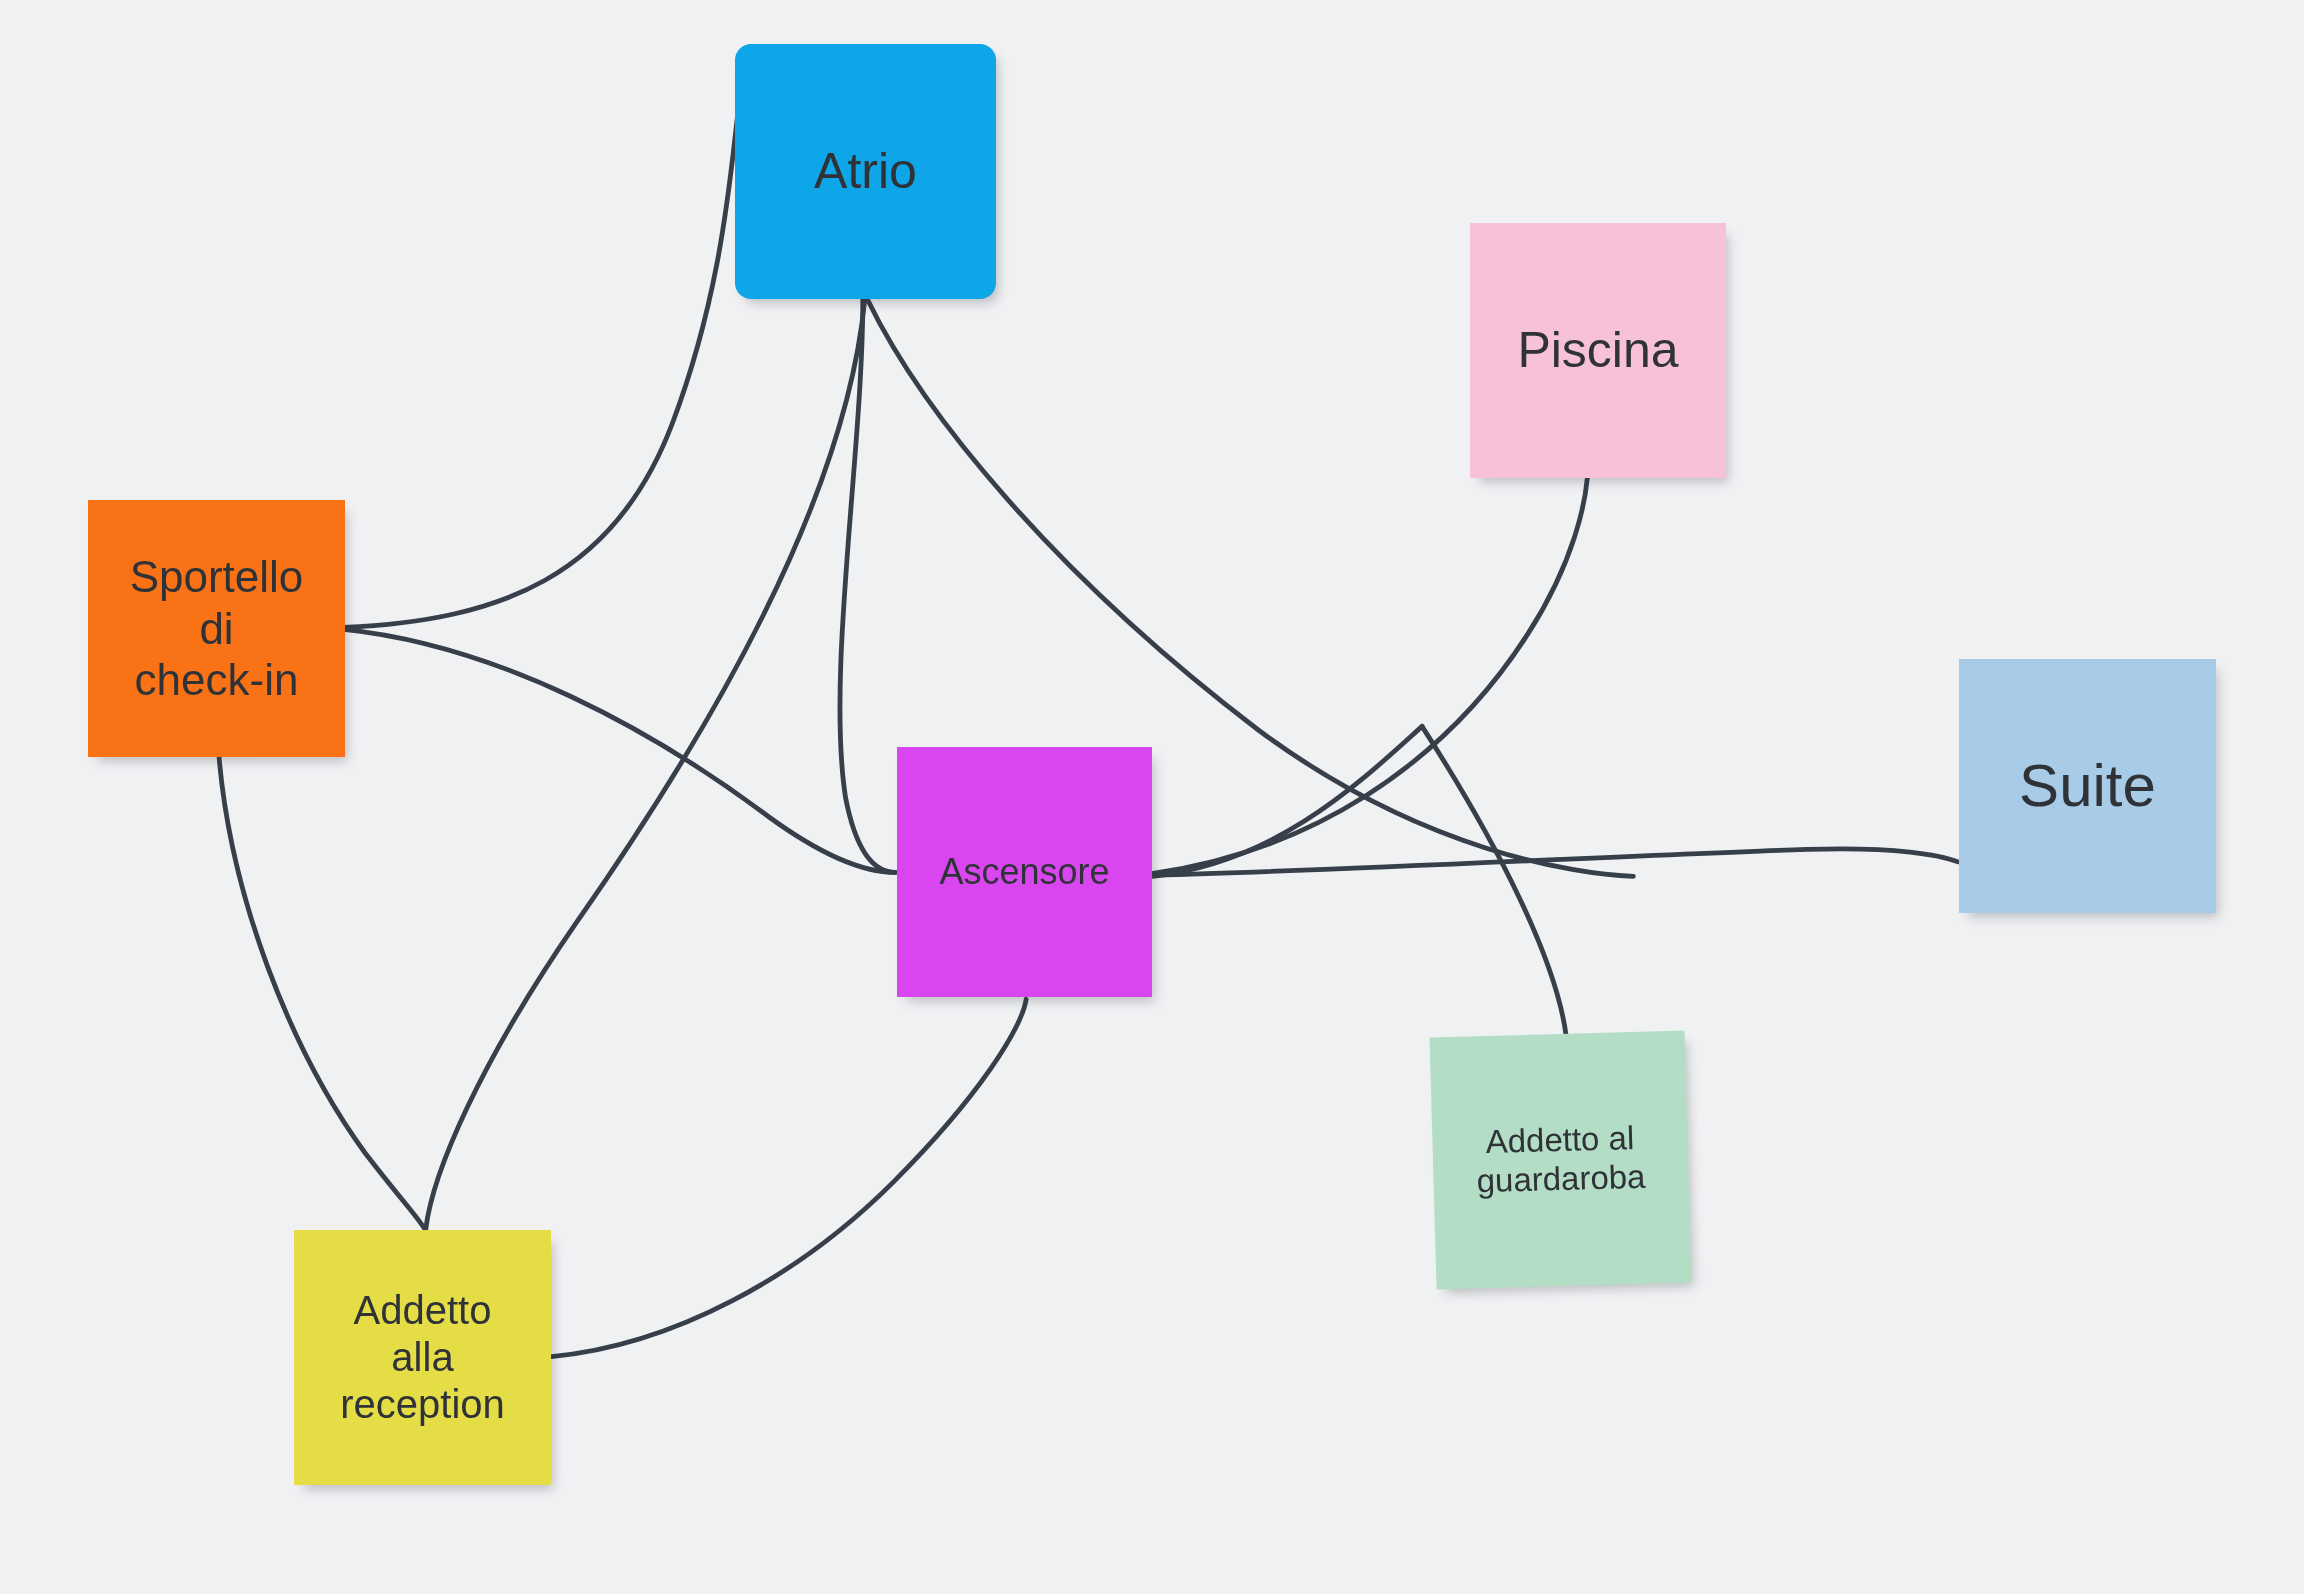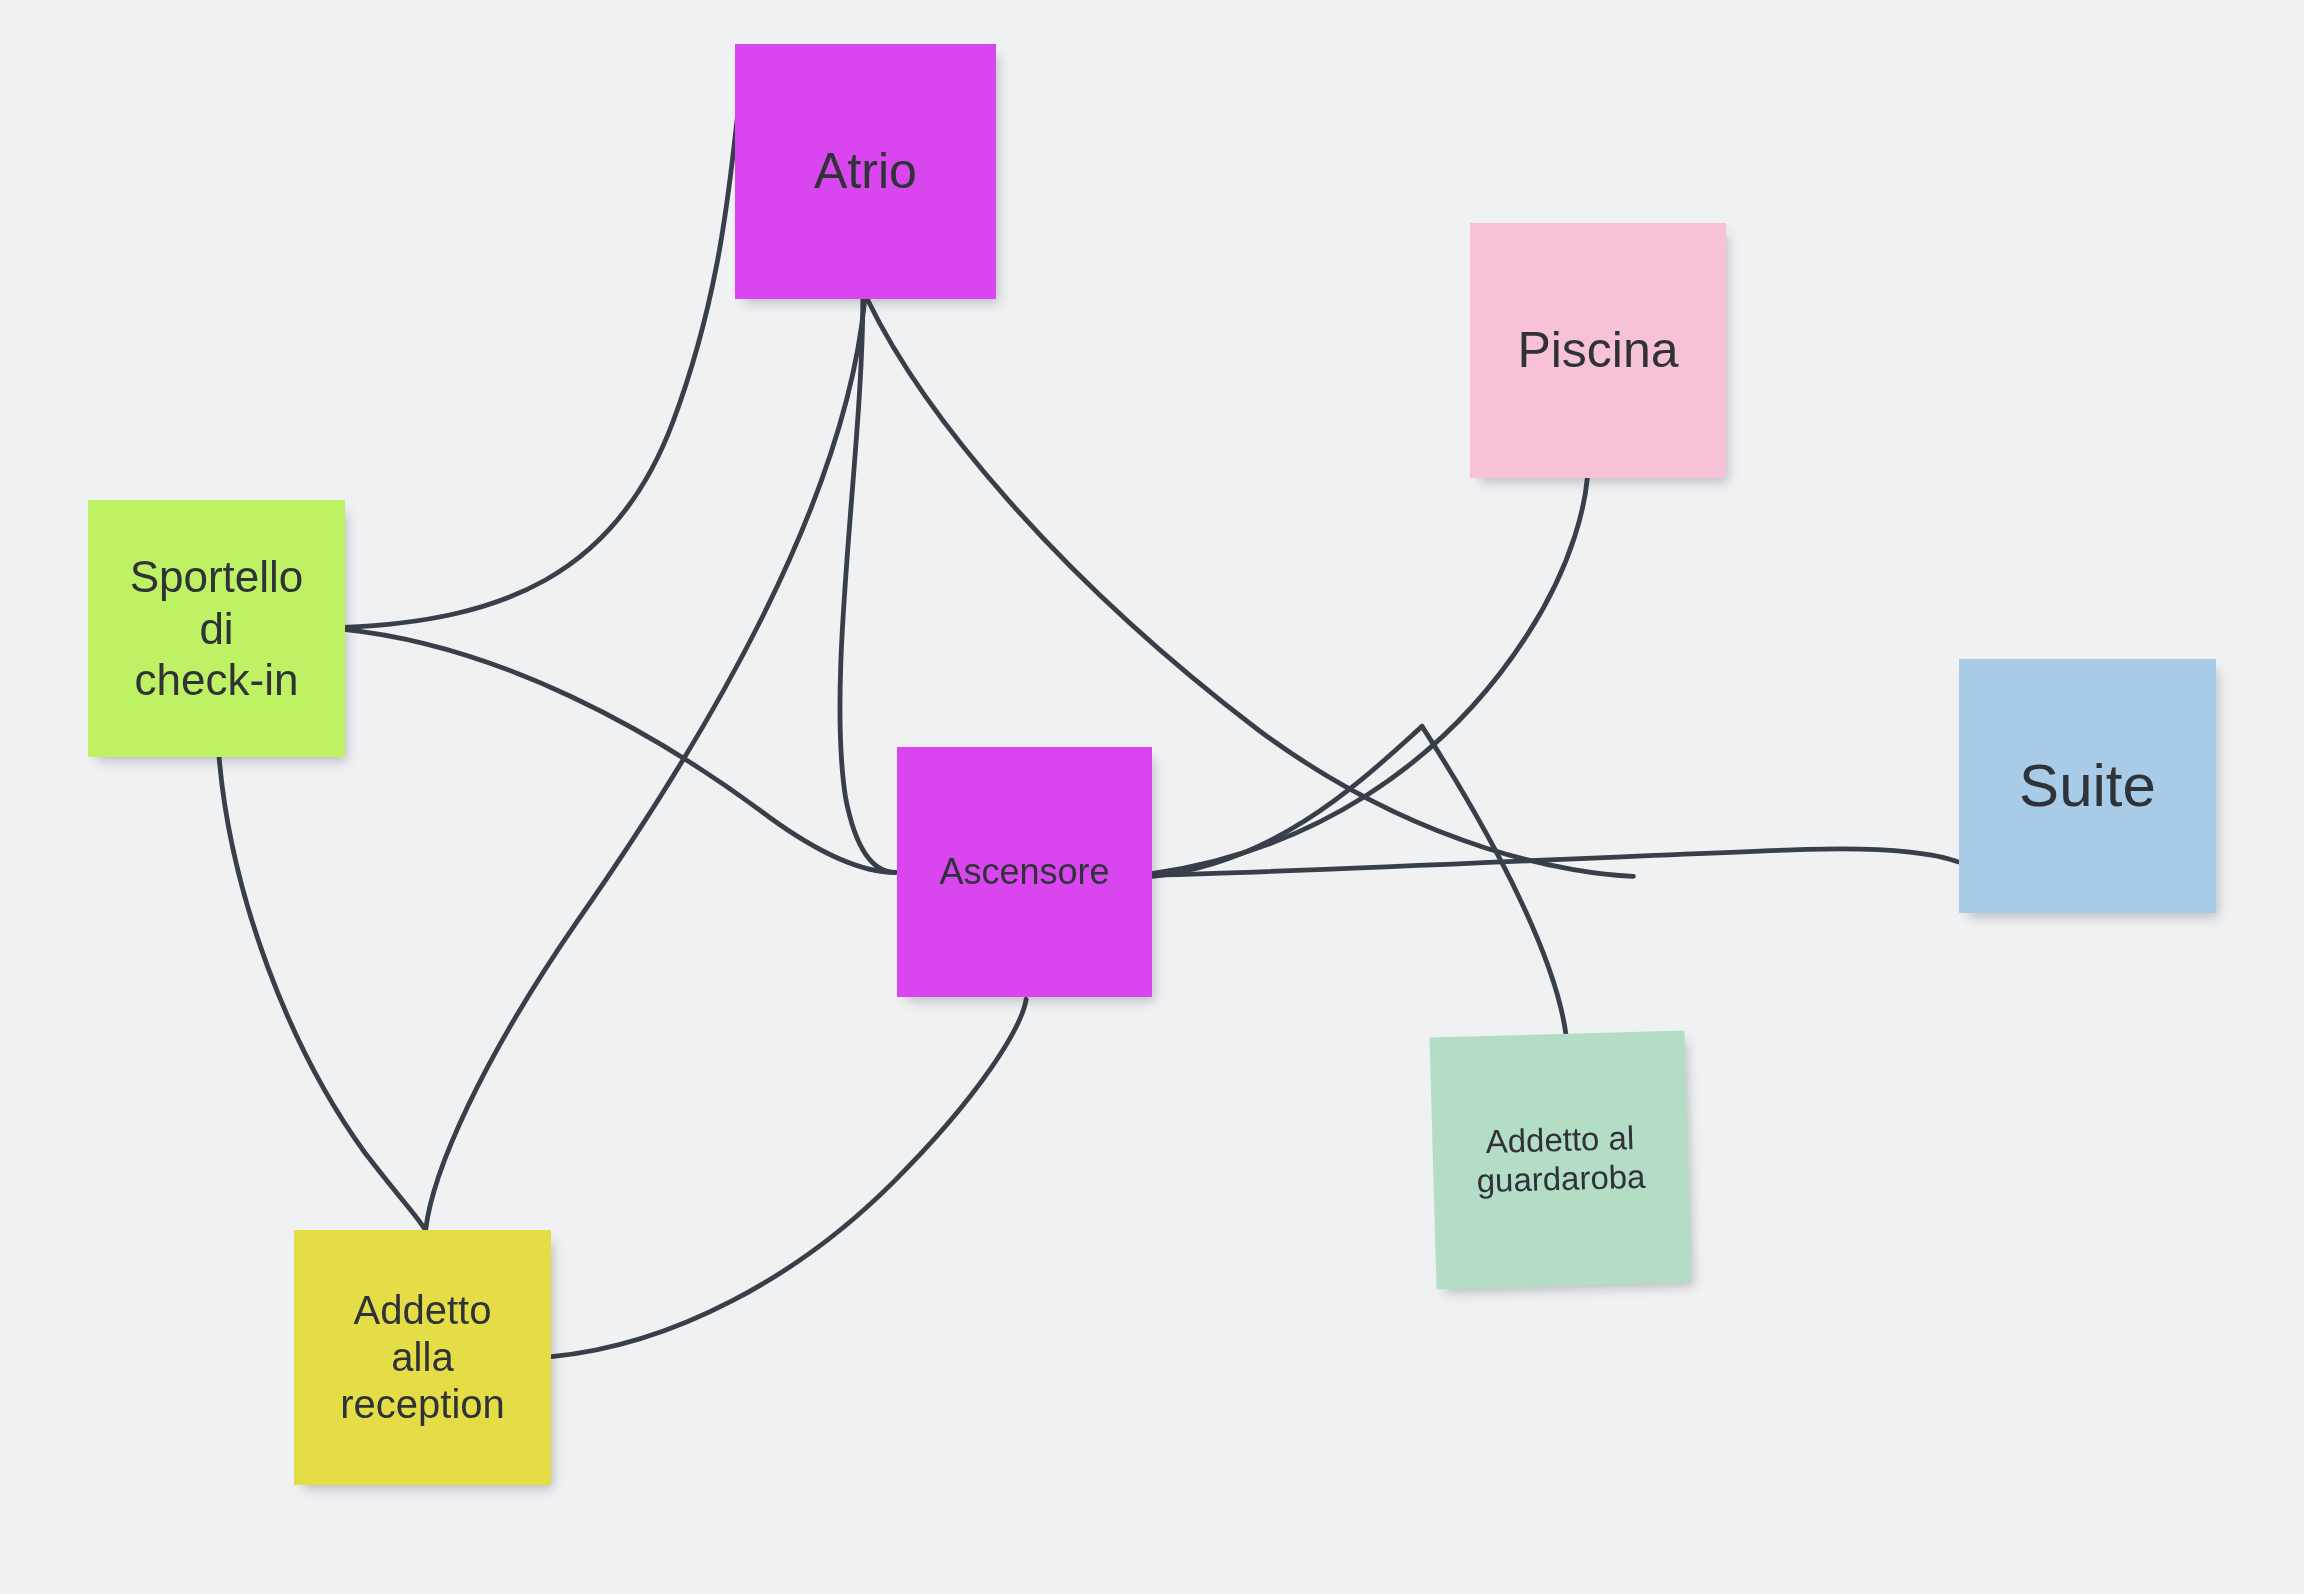--- a/index.html
+++ b/index.html
@@ -55,27 +55,27 @@
       <path d="M 900 312 C 880 520 740 760 600 960 C 500 1105 450 1220 443 1280" fill="none" stroke="#373f4a" stroke-width="5" stroke-linecap="round"></path>
       <path d="M 903 312 C 960 430 1100 600 1310 760 C 1480 886 1640 910 1700 912" fill="none" stroke="#373f4a" stroke-width="5" stroke-linecap="round"></path>
       <path d="M 358 655 C 520 672 680 760 800 850 C 866 898 908 908 932 908" fill="none" stroke="#373f4a" stroke-width="5" stroke-linecap="round"></path>
       <path d="M 228 788 C 240 930 300 1090 380 1200 C 420 1252 438 1270 443 1281" fill="none" stroke="#373f4a" stroke-width="5" stroke-linecap="round"></path>
       <path d="M 1200 911 C 1420 905 1700 890 1880 884 C 1975 881 2020 890 2038 897" fill="none" stroke="#373f4a" stroke-width="5" stroke-linecap="round"></path>
       <path d="M 1200 909 C 1360 886 1500 800 1590 660 C 1640 582 1650 520 1652 498" fill="none" stroke="#373f4a" stroke-width="5" stroke-linecap="round"></path>
       <path d="M 1200 912 C 1330 898 1420 810 1480 756" fill="none" stroke="#373f4a" stroke-width="5" stroke-linecap="round"></path>
       <path d="M 1480 756 C 1560 880 1620 1000 1630 1078" fill="none" stroke="#373f4a" stroke-width="5" stroke-linecap="round"></path>
       <path d="M 574 1412 C 700 1400 830 1330 930 1230 C 1020 1140 1063 1070 1068 1040" fill="none" stroke="#373f4a" stroke-width="5" stroke-linecap="round"></path>
     </svg>
-<div class="note" style="left: 735px; top: 44px; width: 261px; height: 255px; background: #d946ef; font-size: 50px; color: rgb(47, 51, 56);">
+<div class="note" style="left: 735px; top: 44px; width: 261px; height: 255px; background: #0ea5e9; font-size: 50px; color: rgb(47, 51, 56); border-radius: 16px;">
       <span>Atrio</span>
     </div>
     <div class="note" style="left: 1458px; top: 223px; width: 256px; height: 255px; background: rgb(247, 194, 217); font-size: 50px; color: rgb(47, 51, 56); margin-left: 12px;">
       <span>Piscina</span>
     </div>
-    <div class="note" style="left: 88px; top: 500px; width: 257px; height: 257px; background: #bef264; font-size: 44px; color: rgb(47, 51, 56);">
+    <div class="note" style="left: 88px; top: 500px; width: 257px; height: 257px; background: #f97316; font-size: 44px; color: rgb(47, 51, 56);">
       <span>Sportello
 di
 check-in</span>
     </div>
     <div class="note" style="left: 1959px; top: 659px; width: 257px; height: 254px; background: rgb(168, 203, 231); font-size: 60px; color: rgb(47, 51, 56);">
       <span>Suite</span>
     </div>
     <div class="note" style="left: 897px; top: 747px; width: 255px; height: 250px; background: #d946ef; font-size: 36px; color: rgb(47, 51, 56);">
       <span>Ascensore</span>
     </div>

